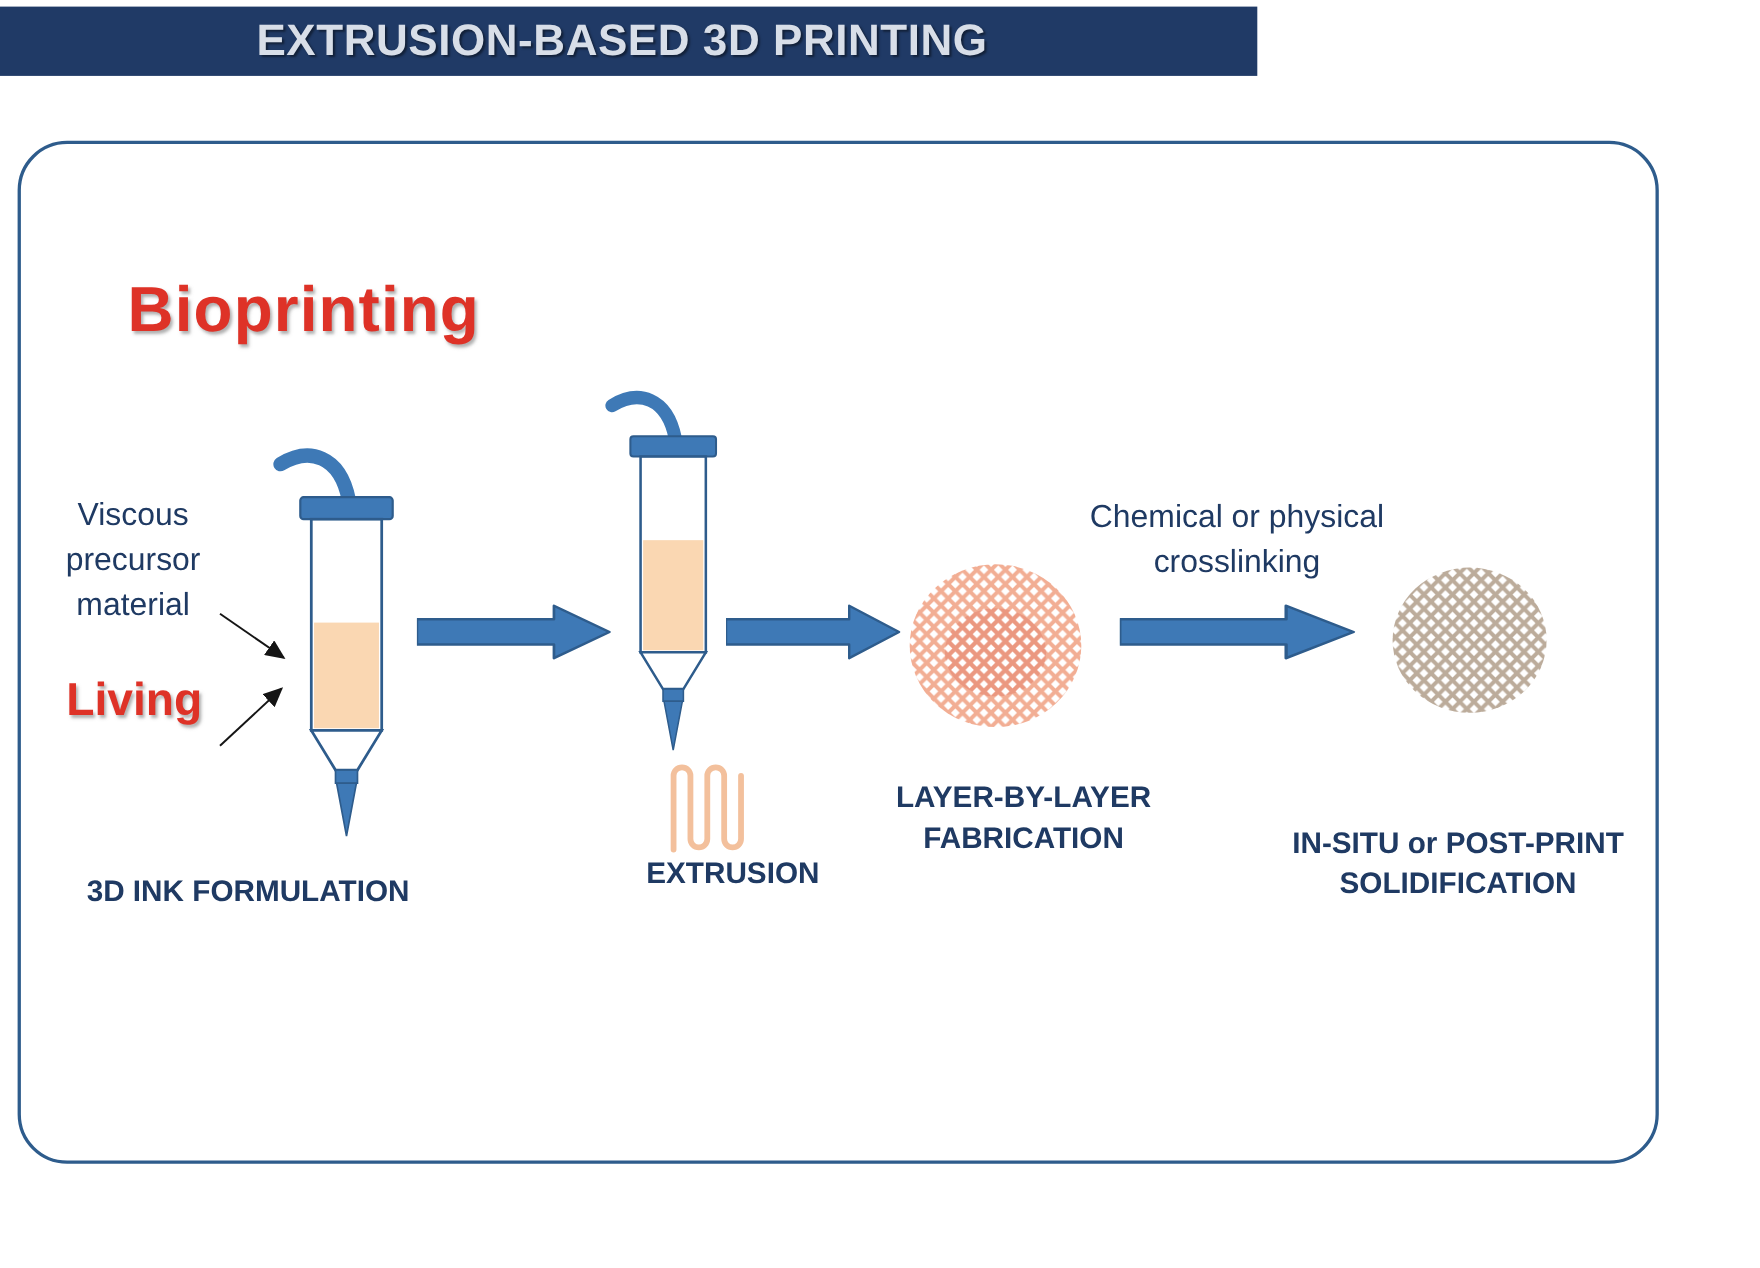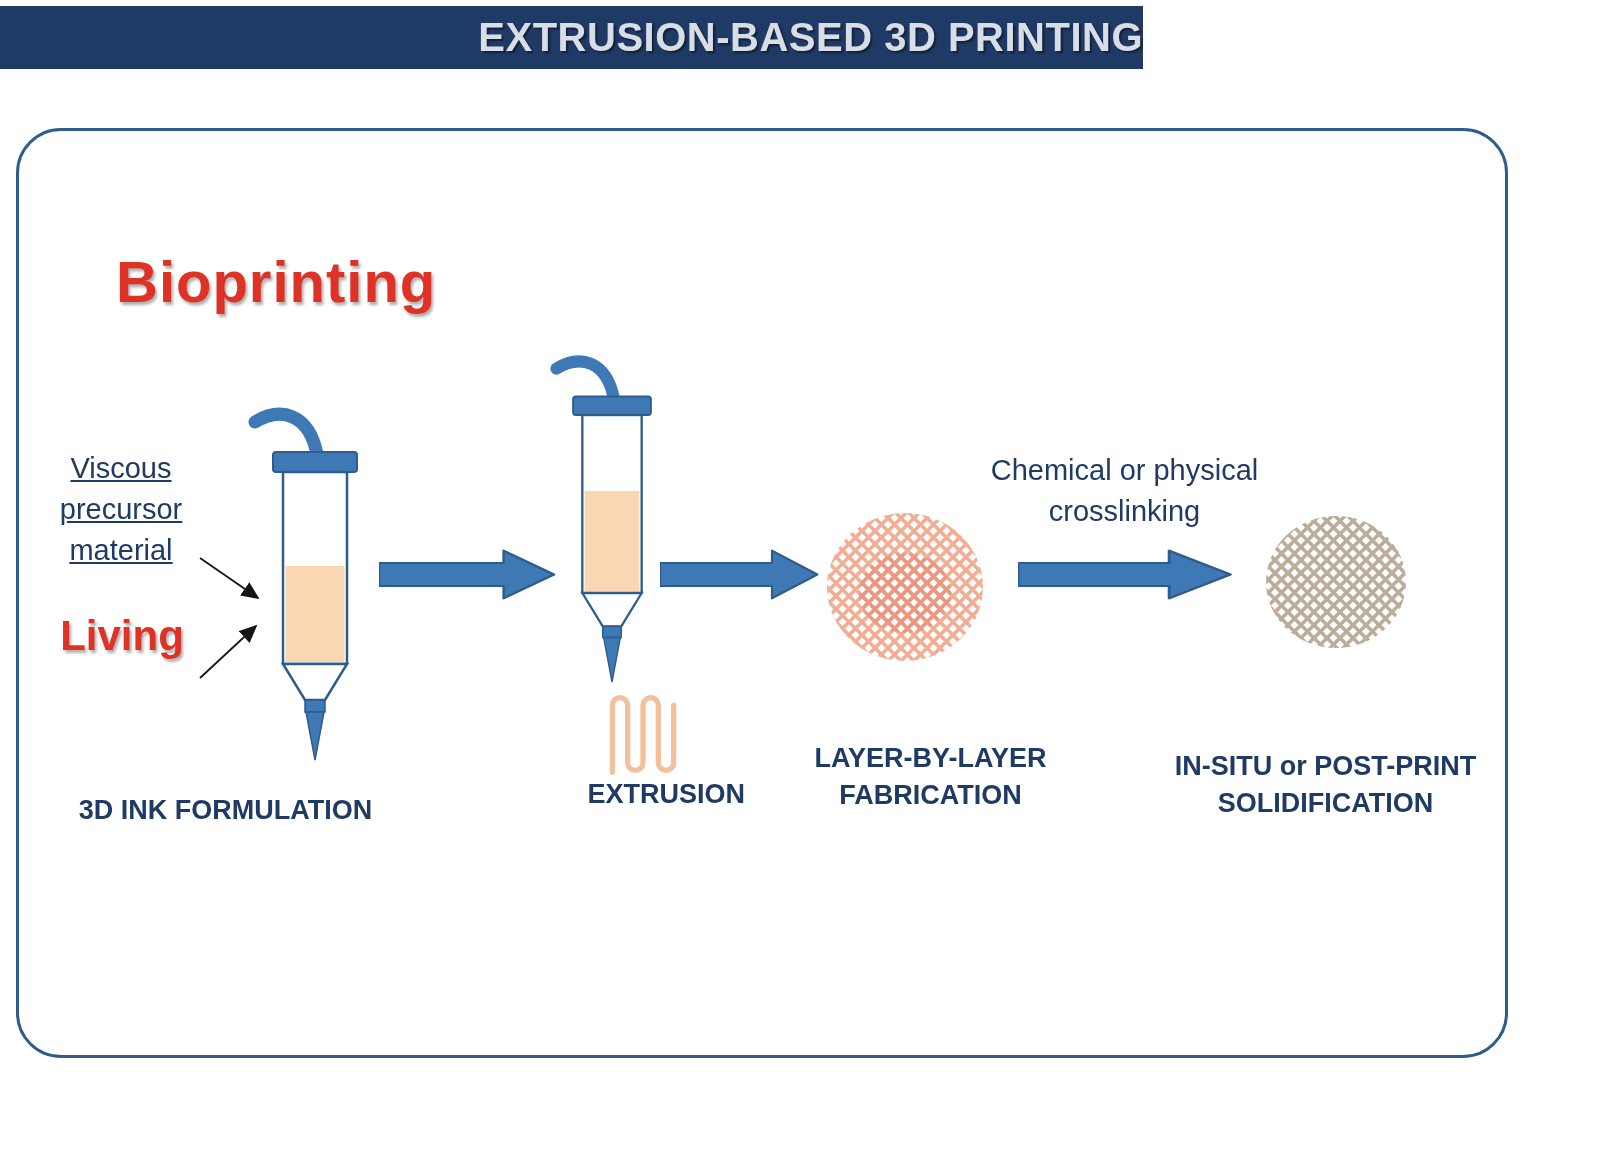--- a/index.html
+++ b/index.html
@@ -6,22 +6,22 @@
   .stage{
     position:relative;width:1600px;height:1153px;background:#fff;overflow:hidden;
     font-family:"Liberation Sans", sans-serif;
     --header-bg:#203A66; --header-text:#D8DEE8; --navy-text:#1F3A63;
     --arrow-blue:#3E79B6; --outline-blue:#2E5C8C; --syringe-fill:#FAD7B2;
     --filament:#F3C09C; --scaffold-peach:#F2AE94; --scaffold-peach-dark:#E8907A;
     --scaffold-tan:#BCAC9B; --accent-red:#DE3227;
   }
   .header-bar{
     position:absolute;left:0;top:6px;width:1143px;height:63px;
-    background:var(--header-bg);display:flex;align-items:center;justify-content:flex-end;
-    padding-right:0;box-sizing:border-box;
+    background:var(--header-bg);display:flex;align-items:center;justify-content:center;
+    padding-right:12px;box-sizing:border-box;
   }
   .header-title{
     color:var(--header-text);font-size:40px;font-weight:700;letter-spacing:.5px;
     text-shadow:2px 2px 2px rgba(0,0,0,.45);white-space:nowrap;
   }
   .panel{
     position:absolute;left:16px;top:128px;width:1492px;height:930px;
     border:3px solid var(--outline-blue);border-radius:45px;box-sizing:border-box;background:#fff;
   }
   .abs{position:absolute;}
@@ -57,21 +57,21 @@
 <div class="stage" style="--header-bg: #203A66; --header-text: #D8DEE8; --navy-text: #1F3A63; --arrow-blue: #3E79B6; --outline-blue: #2E5C8C; --syringe-fill: #FAD7B2; --filament: #F3C09C; --scaffold-peach: #F2AE94; --scaffold-peach-dark: #E8907A; --scaffold-tan: #BCAC9B; --accent-red: #DE3227;">
 
   <div class="header-bar">
     <div class="header-title">EXTRUSION-BASED 3D PRINTING</div>
   </div>
 
   <div class="panel"></div>
 
   <div class="abs red-label bioprinting">Bioprinting</div>
 
-  <div class="ann" style="left:36px;top:448px;width:170px;text-decoration:underline;">
+  <div class="ann" style="left:36px;top:448px;width:170px;">
     <span>Viscous</span>
     <span>precursor</span>
     <span>material</span>
   </div>
 
   <div class="abs red-label living">
     <span>Living</span>
   </div>
 
   <svg class="abs" style="left:196px;top:550px;" width="90" height="140" viewBox="0 0 90 140">
@@ -152,21 +152,21 @@
   </svg>
 
   <div class="step" style="left:58px;top:772px;width:335px;margin-top:20px;">
     <span>3D INK FORMULATION</span>
   </div>
 
   <div class="step" style="left:500px;top:776px;width:245px;text-align:right;">
     <span>EXTRUSION</span>
   </div>
 
-  <div class="step" style="left:793px;top:740px;width:275px;text-align:center;">
+  <div class="step" style="left:793px;top:707px;width:275px;text-align:center;">
     <span>LAYER-BY-LAYER</span>
     <span>FABRICATION</span>
   </div>
 
   <div class="step" style="left:1158px;top:748px;width:335px;">
     <span>IN-SITU or POST-PRINT</span>
     <span>SOLIDIFICATION</span>
   </div>
 
 </div>

